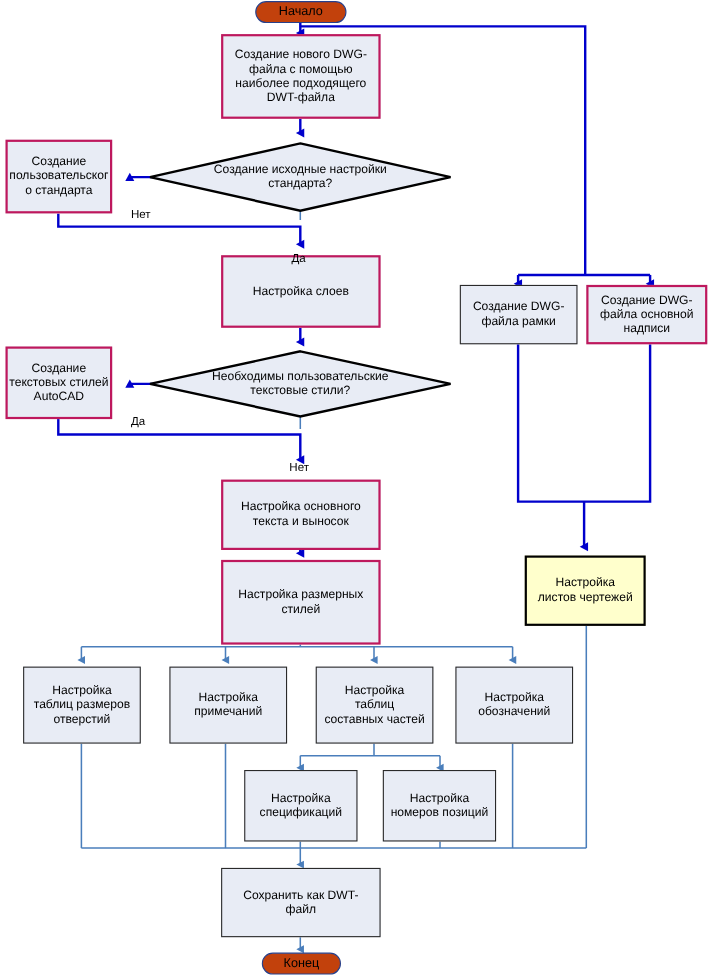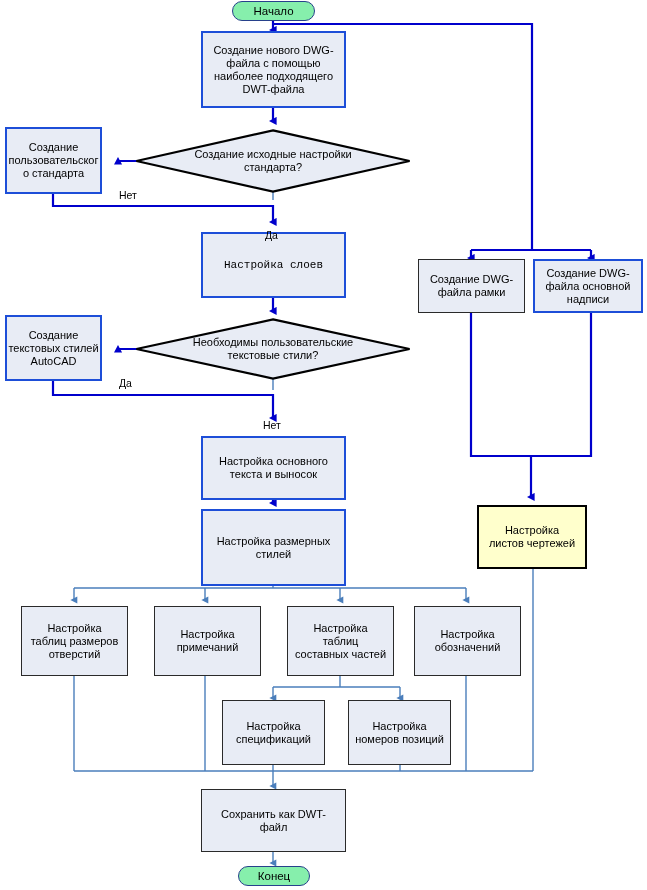--- a/index.html
+++ b/index.html
@@ -17,32 +17,32 @@
     display:flex;align-items:center;justify-content:center;
     text-align:center;
     color:#000000;
     font-size:11px;
     line-height:13px;
     white-space:pre-line;
     letter-spacing:0px;
   }
   .process{
     background:#e8ecf5;
-    border:2px solid #1d4ed8;
+    border:2px solid #be185d;
   }
   .process.light{
     background:#e8ecf5;
     border:1px solid #2a2a2a;
   }
   .highlight{
     background:#ffffcc;
     border:2px solid #000000;
   }
   .terminator{
-    background:#86efac;
+    background:#c2410c;
     border:1.4px solid #27408b;
     border-radius:18px;
     font-size:11.5px;
   }
   .diamond-wrap{position:absolute;}
   .diamond-wrap .dlabel{
     position:absolute;left:0;top:0;width:100%;height:100%;
     display:flex;align-items:center;justify-content:center;
     text-align:center;font-size:11px;line-height:13px;
     white-space:pre-line;color:#000;
@@ -152,21 +152,21 @@
     <div class="dlabel">Создание исходные настройки
 стандарта?</div>
   </div>
 
   <div class="node process" style="left:5px;top:127px;width:97px;height:67px;">
     <span>Создание
 пользовательског
 о стандарта</span>
   </div>
 
-  <div class="node process" style="left:201px;top:232px;width:145px;height:66px;font-family:Liberation Mono, monospace;">
+  <div class="node process" style="left:201px;top:232px;width:145px;height:66px;">
     <span>Настройка слоев</span>
   </div>
 
   <div class="diamond-wrap" style="left:135px;top:318px;width:276px;height:62px;">
     <svg width="276" height="62" viewBox="0 0 276 62">
       <polygon points="138,1.4 274.6,31 138,60.6 1.4,31" fill="#e8ecf5" stroke="#000000" stroke-width="2.2"></polygon>
     </svg>
     <div class="dlabel">Необходимы пользовательские
 текстовые стили?</div>
   </div>

